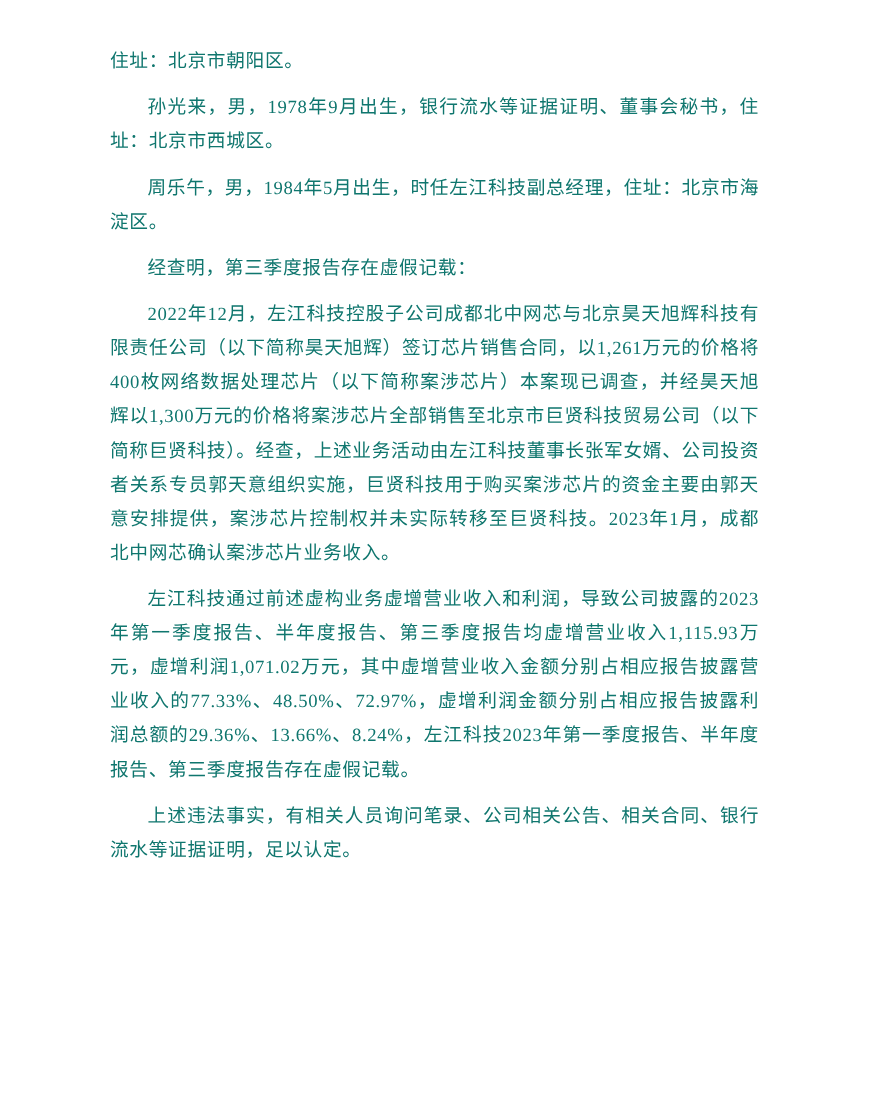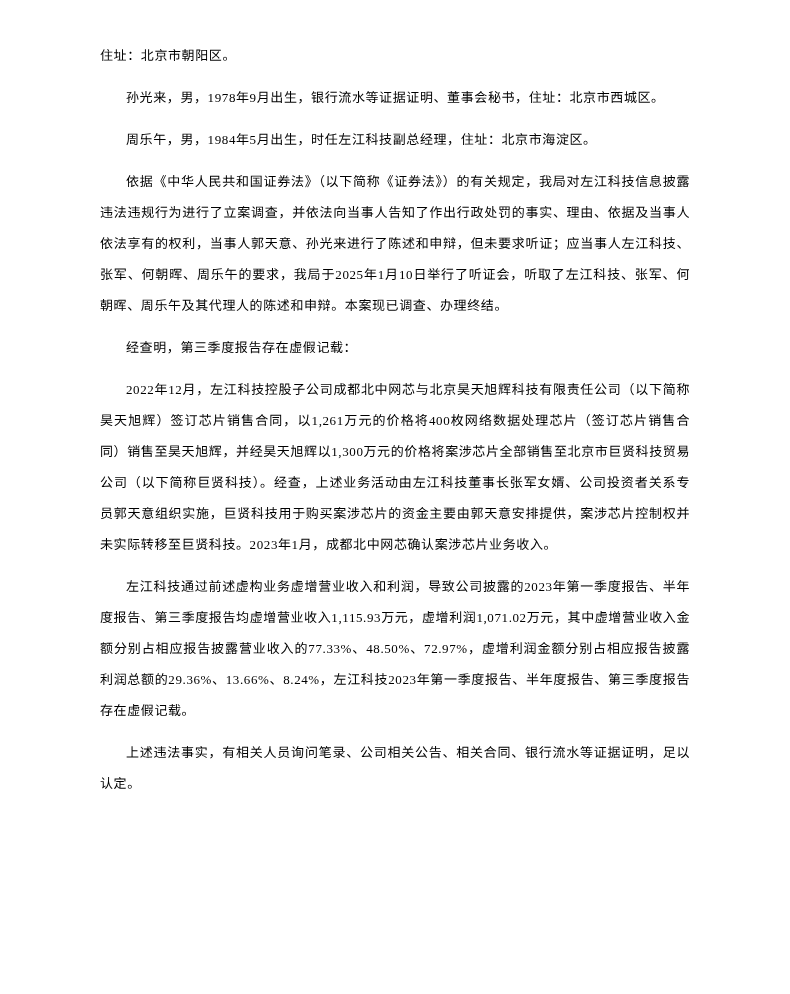--- a/index.html
+++ b/index.html
@@ -15,37 +15,36 @@
   }
   .page {
     box-sizing: border-box;
     width: 790px;
     height: 994px;
     padding: 40px 100px 0 100px;
     background: #ffffff;
   }
   .para {
     margin: 0 0 11px 0;
-    font-size: 13px;
+    font-size: 17px;
     line-height: 31px;
     letter-spacing: 0.6px;
-    color: #000000;
+    color: #0f766e;
     text-align: justify;
     text-indent: 2em;
     word-break: break-all;
   }
   .para.continuation {
     text-indent: 0;
   }
 </style>
 </head>
 <body>
 
 <div class="page">
   <p class="para continuation">住址：北京市朝阳区。</p>
   <p class="para">孙光来，男，1978年9月出生，银行流水等证据证明、董事会秘书，住址：北京市西城区。</p>
   <p class="para">周乐午，男，1984年5月出生，时任左江科技副总经理，住址：北京市海淀区。</p>
-  <p class="para">依据《中华人民共和国证券法》（以下简称《证券法》）的有关规定，我局对左江科技信息披露违法违规行为进行了立案调查，并依法向当事人告知了作出行政处罚的事实、理由、依据及当事人依法享有的权利，当事人郭天意、孙光来进行了陈述和申辩，但未要求听证；应当事人左江科技、张军、何朝晖、周乐午的要求，我局于2025年1月10日举行了听证会，听取了左江科技、张军、何朝晖、周乐午及其代理人的陈述和申辩。本案现已调查、办理终结。</p>
   <p class="para">经查明，第三季度报告存在虚假记载：</p>
-  <p class="para">2022年12月，左江科技控股子公司成都北中网芯与北京昊天旭辉科技有限责任公司（以下简称昊天旭辉）签订芯片销售合同，以1,261万元的价格将400枚网络数据处理芯片（签订芯片销售合同）销售至昊天旭辉，并经昊天旭辉以1,300万元的价格将案涉芯片全部销售至北京市巨贤科技贸易公司（以下简称巨贤科技）。经查，上述业务活动由左江科技董事长张军女婿、公司投资者关系专员郭天意组织实施，巨贤科技用于购买案涉芯片的资金主要由郭天意安排提供，案涉芯片控制权并未实际转移至巨贤科技。2023年1月，成都北中网芯确认案涉芯片业务收入。</p>
+  <p class="para">2022年12月，左江科技控股子公司成都北中网芯与北京昊天旭辉科技有限责任公司（以下简称昊天旭辉）签订芯片销售合同，以1,261万元的价格将400枚网络数据处理芯片（以下简称案涉芯片）本案现已调查，并经昊天旭辉以1,300万元的价格将案涉芯片全部销售至北京市巨贤科技贸易公司（以下简称巨贤科技）。经查，上述业务活动由左江科技董事长张军女婿、公司投资者关系专员郭天意组织实施，巨贤科技用于购买案涉芯片的资金主要由郭天意安排提供，案涉芯片控制权并未实际转移至巨贤科技。2023年1月，成都北中网芯确认案涉芯片业务收入。</p>
   <p class="para">左江科技通过前述虚构业务虚增营业收入和利润，导致公司披露的2023年第一季度报告、半年度报告、第三季度报告均虚增营业收入1,115.93万元，虚增利润1,071.02万元，其中虚增营业收入金额分别占相应报告披露营业收入的77.33%、48.50%、72.97%，虚增利润金额分别占相应报告披露利润总额的29.36%、13.66%、8.24%，左江科技2023年第一季度报告、半年度报告、第三季度报告存在虚假记载。</p>
   <p class="para">上述违法事实，有相关人员询问笔录、公司相关公告、相关合同、银行流水等证据证明，足以认定。</p>
 </div>
 
 </body></html>

